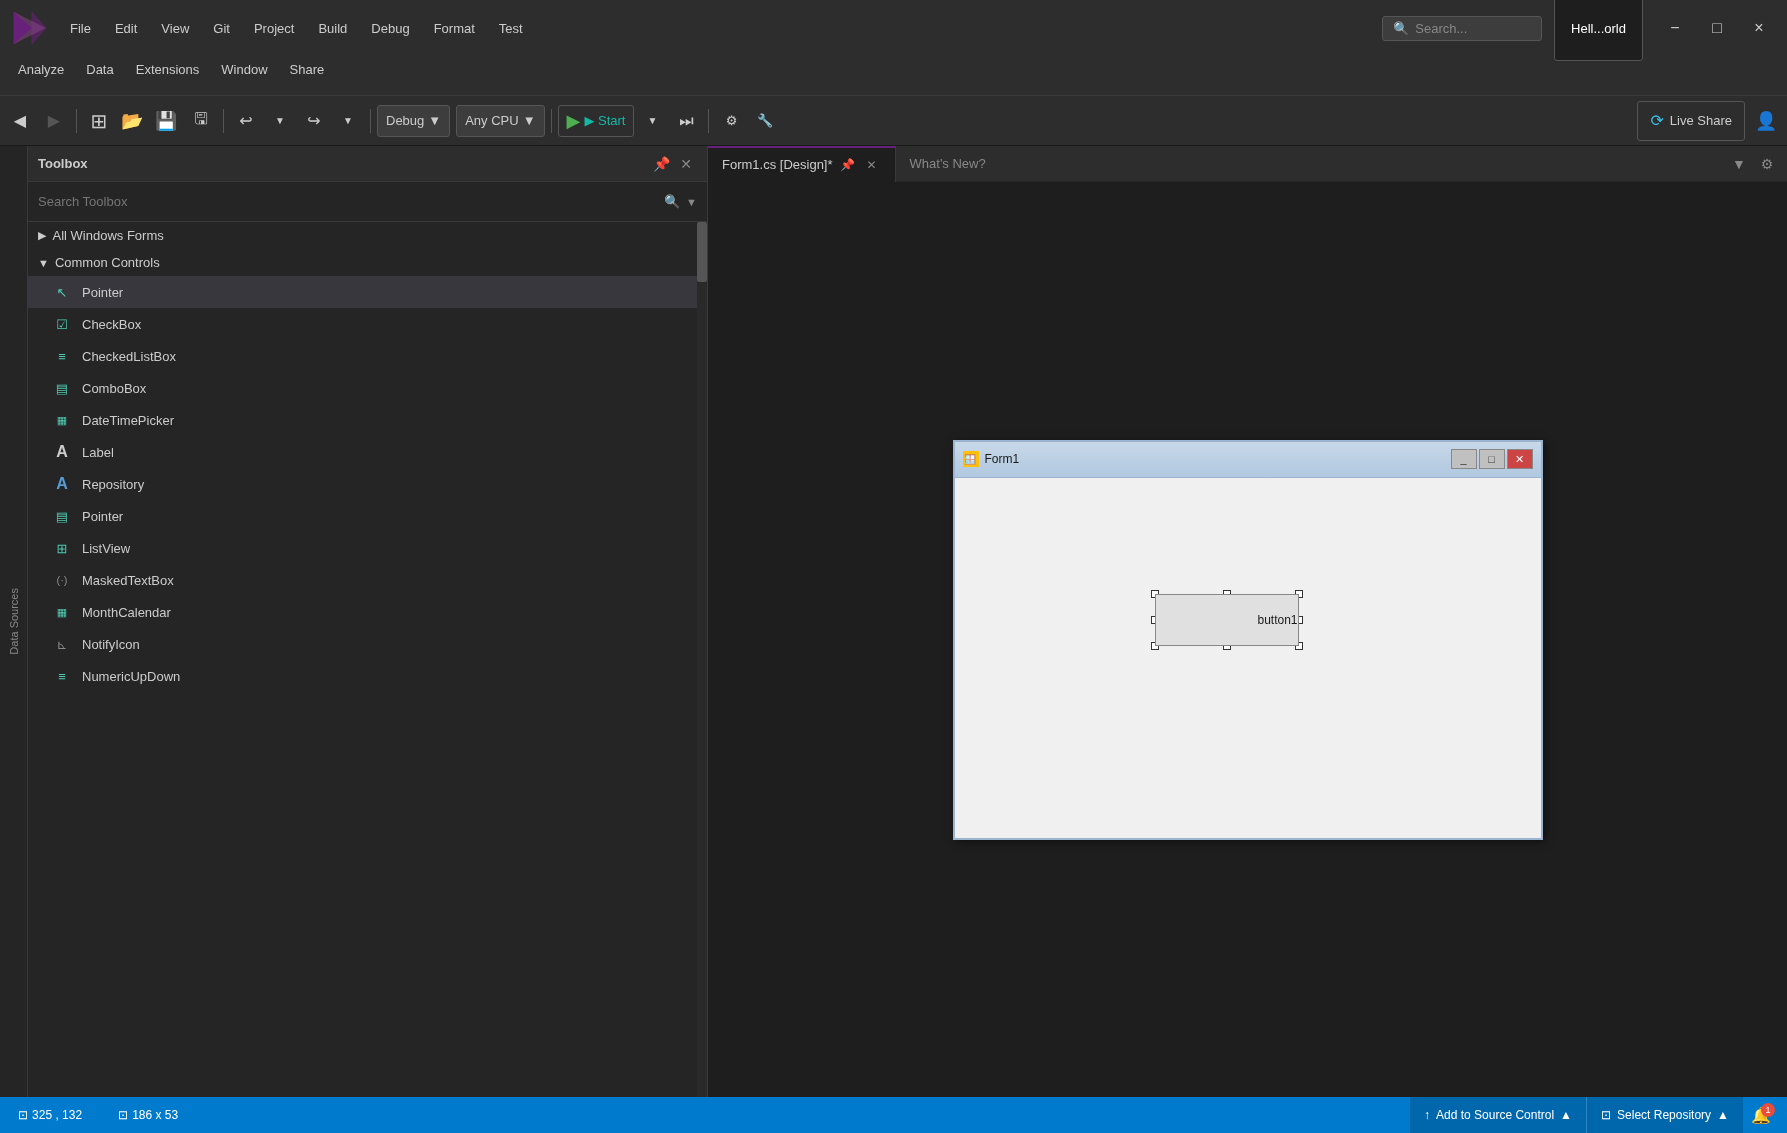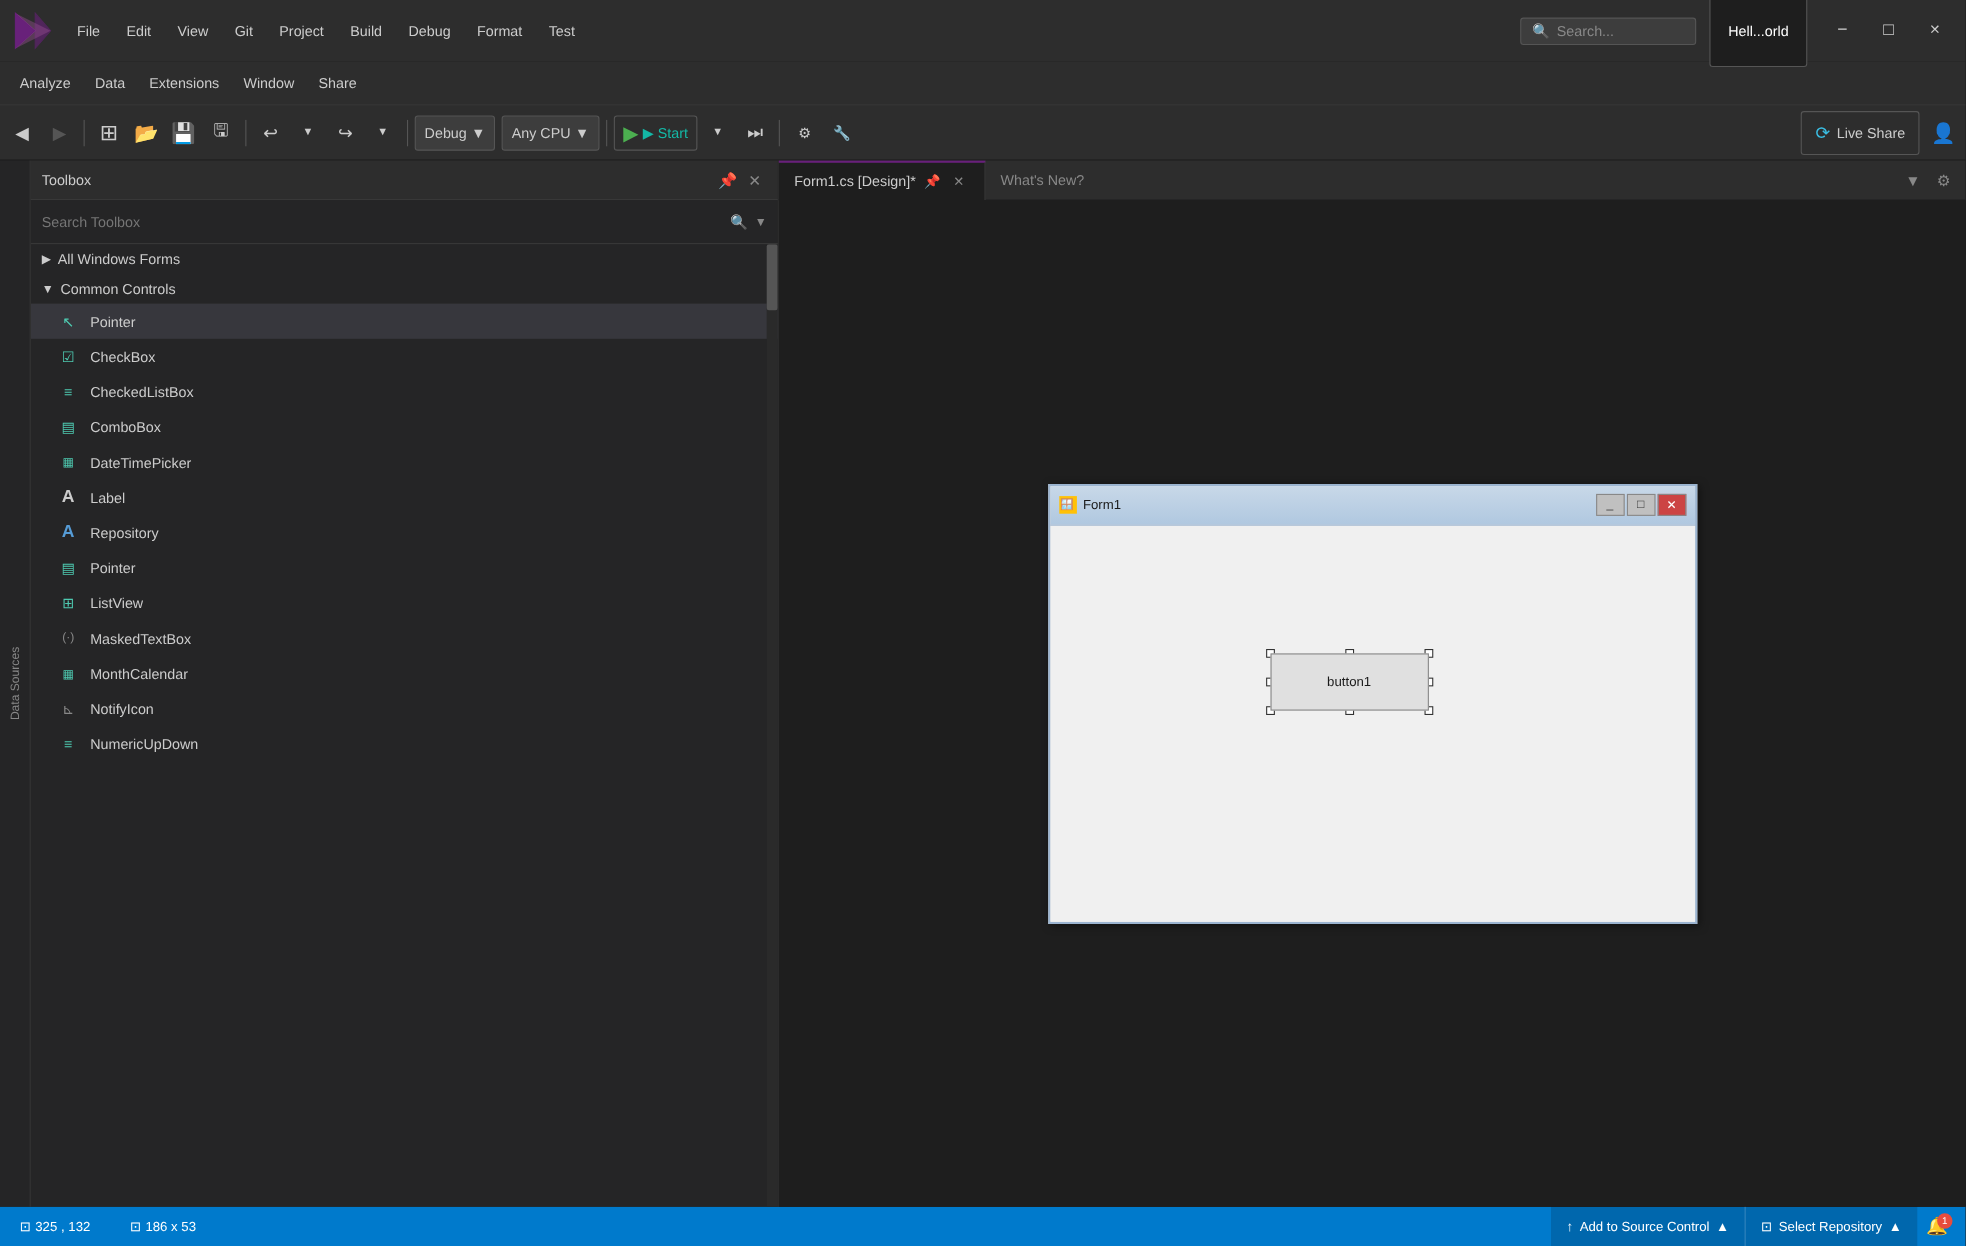--- a/index.html
+++ b/index.html
@@ -70,21 +70,21 @@
       align-items: center;
       justify-content: center;
       cursor: pointer;
       color: #cccccc;
       font-size: 16px;
     }
 
     
     .menu-row2 {
       display: flex;
-      align-items: center;
+      align-items: flex-start;
       background: #2d2d2d;
       height: 40px;
       padding: 0 8px;
       gap: 2px;
       border-bottom: 1px solid #3a3a3a;
     }
 
     
     .toolbar {
       display: flex;
@@ -189,21 +189,21 @@
       align-items: center;
       justify-content: space-between;
       padding: 6px 10px;
       background: #2d2d2d;
       border-bottom: 1px solid #3a3a3a;
       height: 36px;
     }
     .toolbox-title {
       color: #cccccc;
       font-size: 13px;
-      font-weight: normal;
+      font-weight: bold;
     }
     .toolbox-actions {
       display: flex;
       gap: 2px;
     }
     .toolbox-action-btn {
       width: 22px;
       height: 22px;
       display: flex;
       align-items: center;
@@ -418,21 +418,21 @@
     .form-button {
       position: absolute;
       top: 120px;
       left: 210px;
       width: 140px;
       height: 44px;
       background: #e0e0e0;
       border: 1px solid #888;
       display: flex;
       align-items: center;
-      justify-content: center;
+      justify-content: flex-end;
       font-size: 12px;
       color: #1a1a1a;
       cursor: pointer;
     }
     
     .handle {
       position: absolute;
       width: 8px;
       height: 8px;
       background: white;

